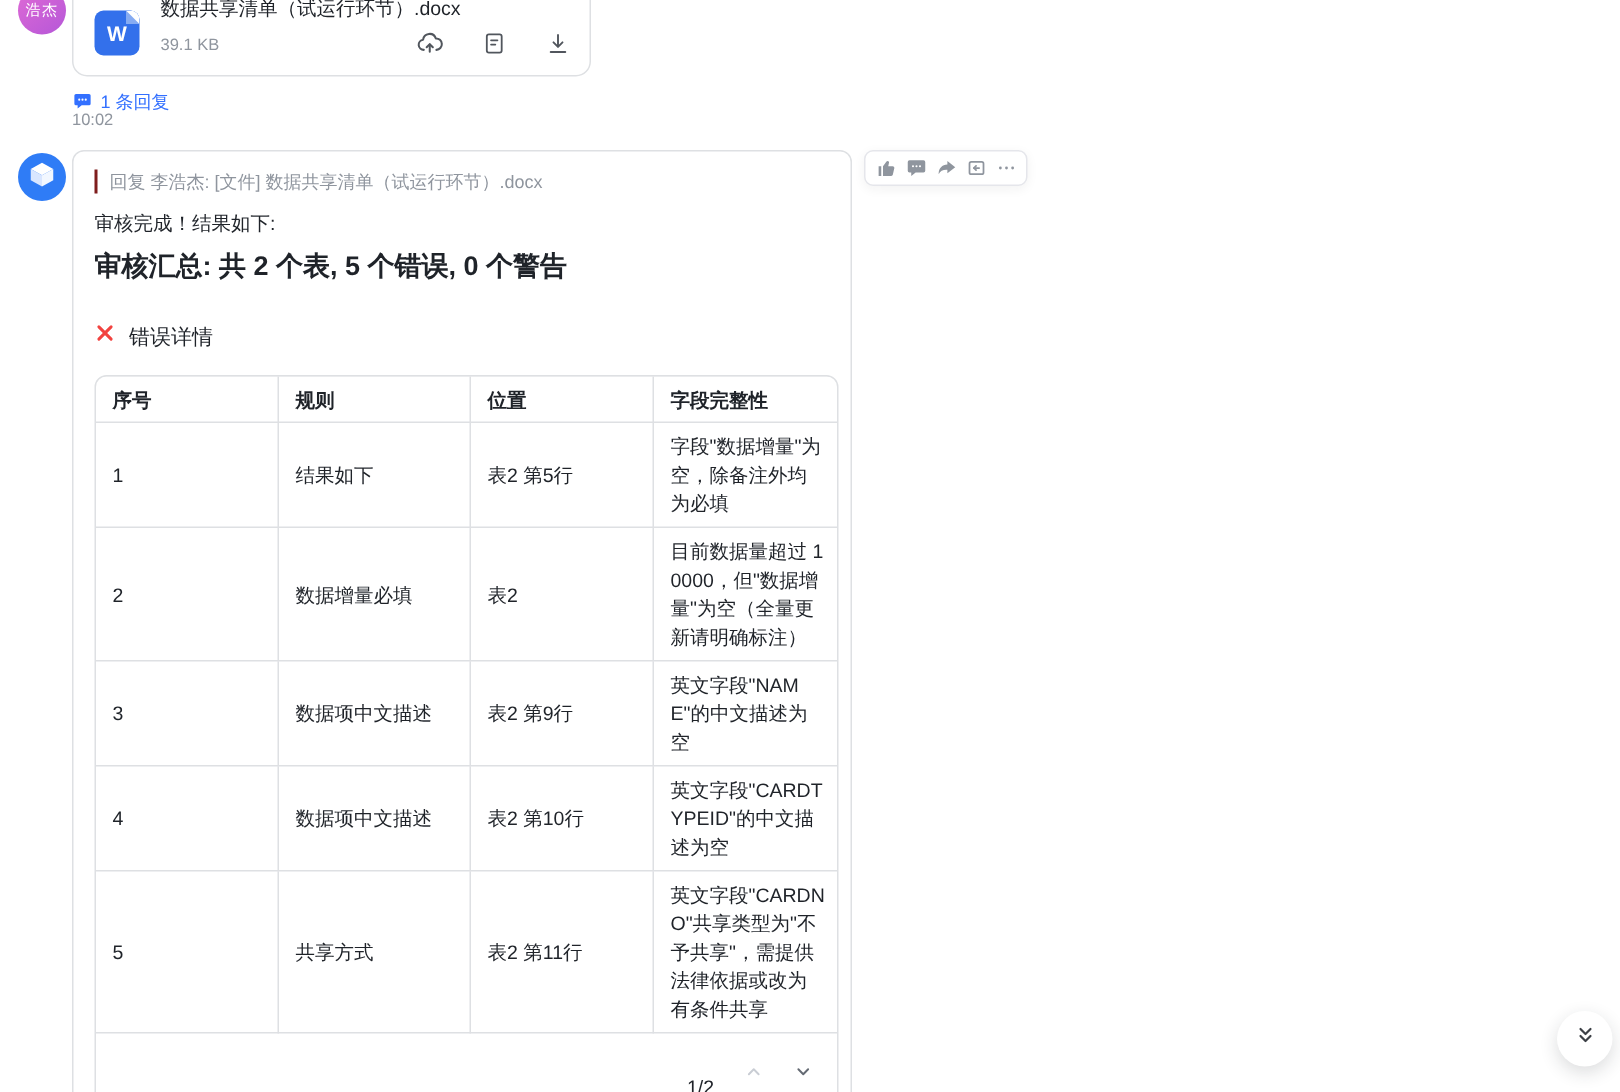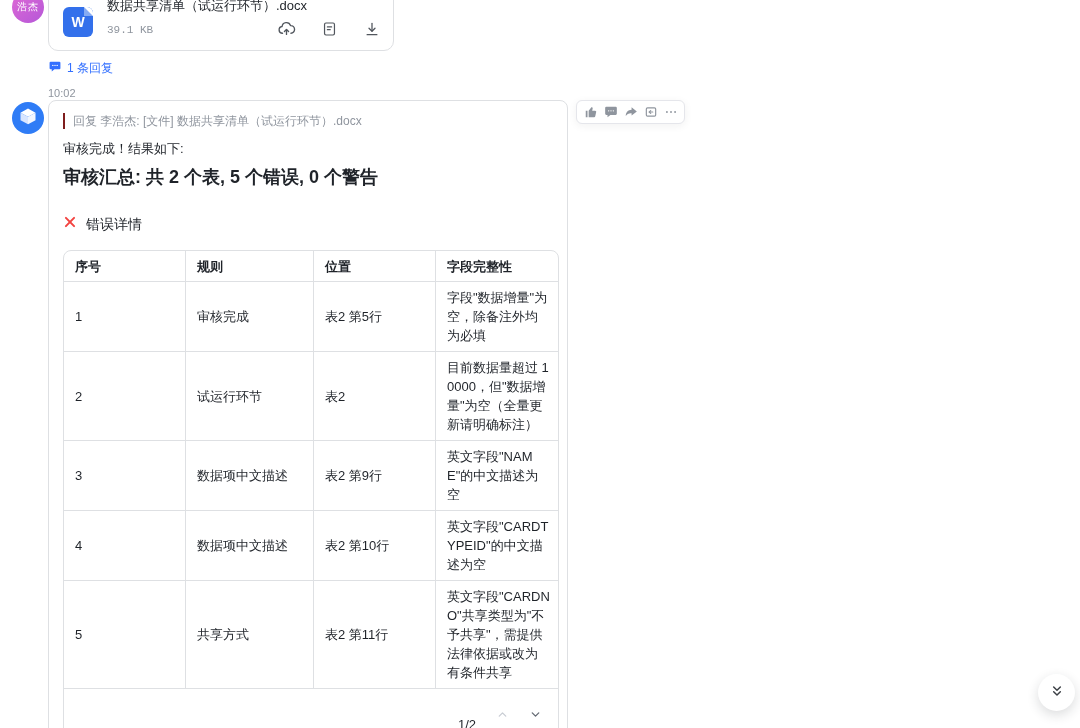--- a/index.html
+++ b/index.html
@@ -39,35 +39,35 @@
     border-style: solid; border-width: 0 9px 9px 0;
     border-color: #ffffff #ffffff #86abf2 #86abf2;
     border-top-right-radius: 6px;
   }
   .file-name {
     position: absolute; left: 58px; top: 13px;
     font-size: 13px; color: #1f2329; white-space: nowrap;
   }
   .file-size {
     position: absolute; left: 58px; top: 40px;
-    font-size: 11px; color: #8f959e; font-family: Liberation Mono, monospace;
+    font-size: 11px; color: #8f959e;
   }
   .file-actions {
     position: absolute; right: 12px; bottom: 12px;
     display: flex; gap: 25px; align-items: center;
   }
   .file-actions svg { display: block; }
 
   .reply-link {
     position: absolute; left: 48px; top: 60px;
-    display: flex; align-items: flex-start; gap: 5px;
+    display: flex; align-items: flex-end; gap: 5px;
     color: #3370ff; font-size: 12px; cursor: pointer;
   }
   .timestamp {
-    position: absolute; left: 48px; top: 87px;
+    position: absolute; left: 48px; top: 74px;
     font-size: 11px; color: #8f959e;
   }
 
   
   .bot-avatar {
     position: absolute; left: 12px; top: 102px;
     width: 32px; height: 32px; border-radius: 50%;
     background: #2f7cf6;
     display: flex; align-items: center; justify-content: center;
   }
@@ -233,27 +233,27 @@
         <tr>
           <th>序号</th>
           <th>规则</th>
           <th>位置</th>
           <th>字段完整性</th>
         </tr>
       </thead>
       <tbody>
         <tr>
           <td>1</td>
-          <td>审核完成</td>
+          <td>结果如下</td>
           <td>表2 第5行</td>
           <td>字段"数据增量"为空，除备注外均为必填</td>
         </tr>
         <tr>
           <td>2</td>
-          <td>试运行环节</td>
+          <td>数据增量必填</td>
           <td>表2</td>
           <td>目前数据量超过 10000，但"数据增量"为空（全量更新请明确标注）</td>
         </tr>
         <tr>
           <td>3</td>
           <td>数据项中文描述</td>
           <td>表2 第9行</td>
           <td>英文字段"NAME"的中文描述为空</td>
         </tr>
         <tr>

